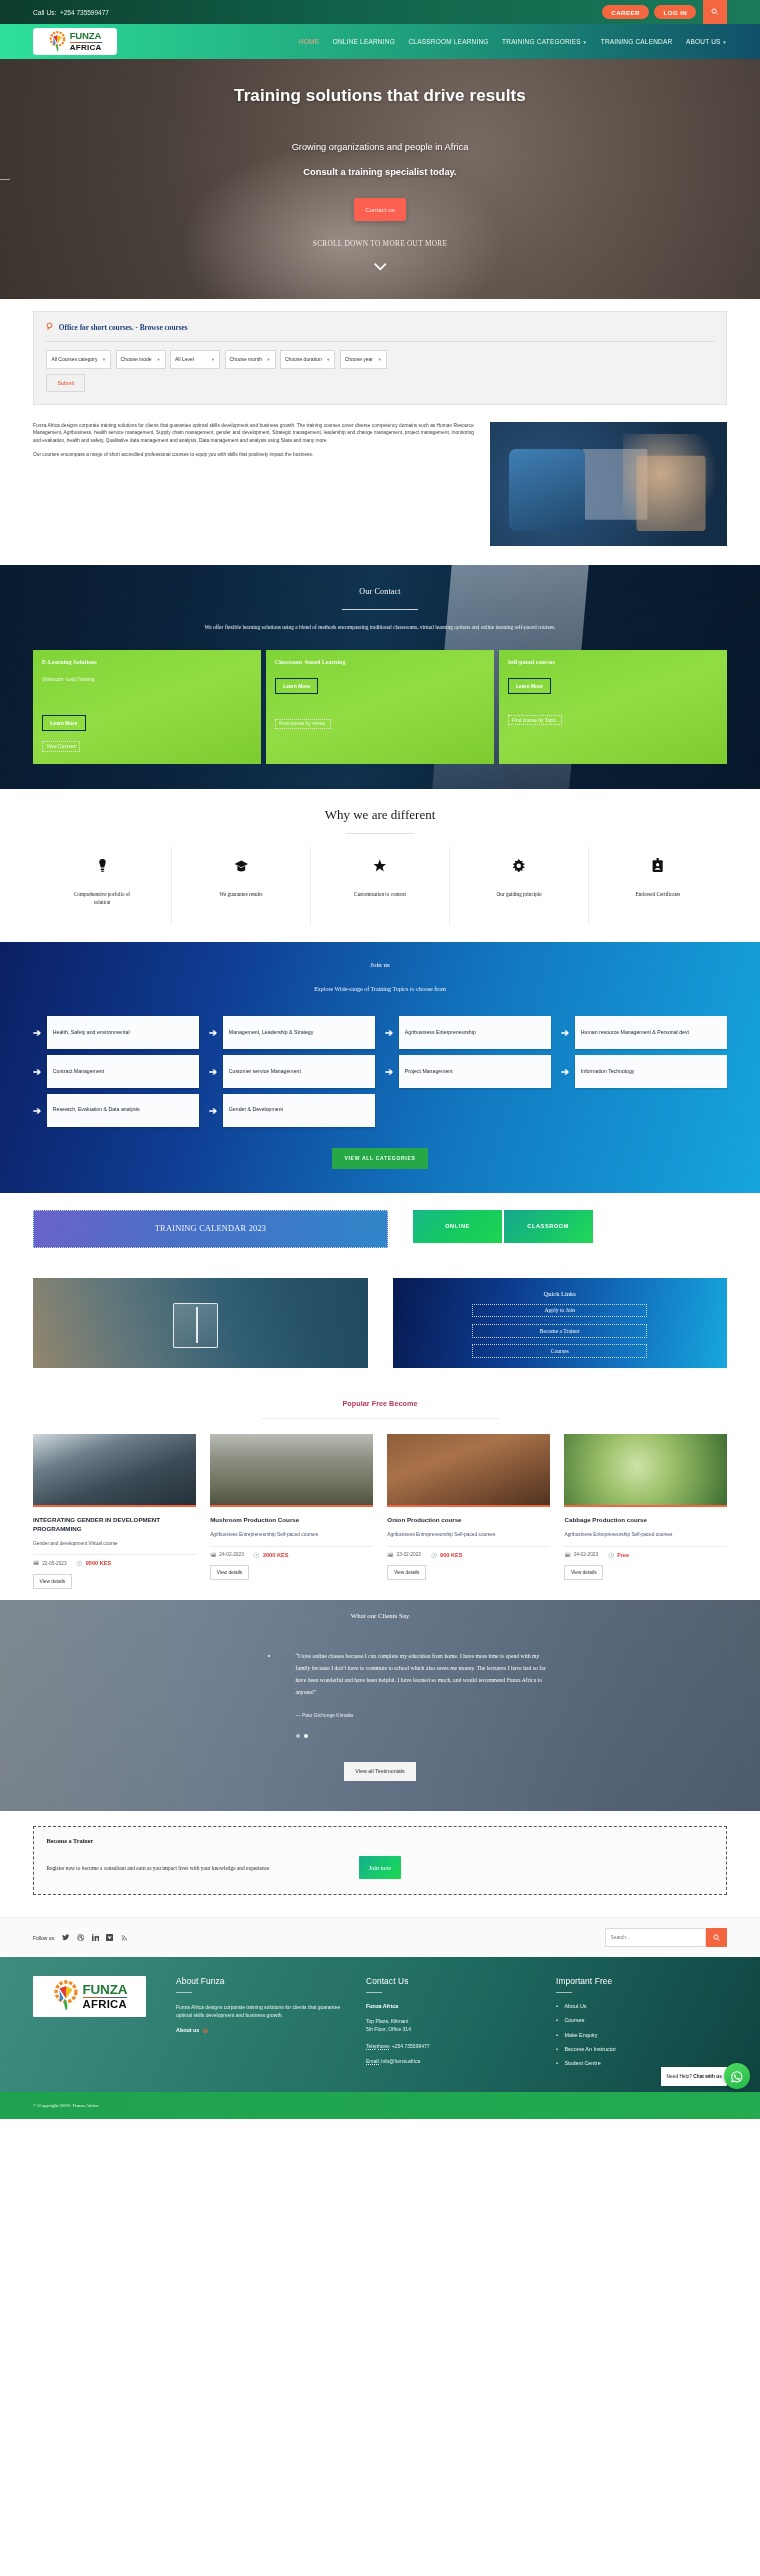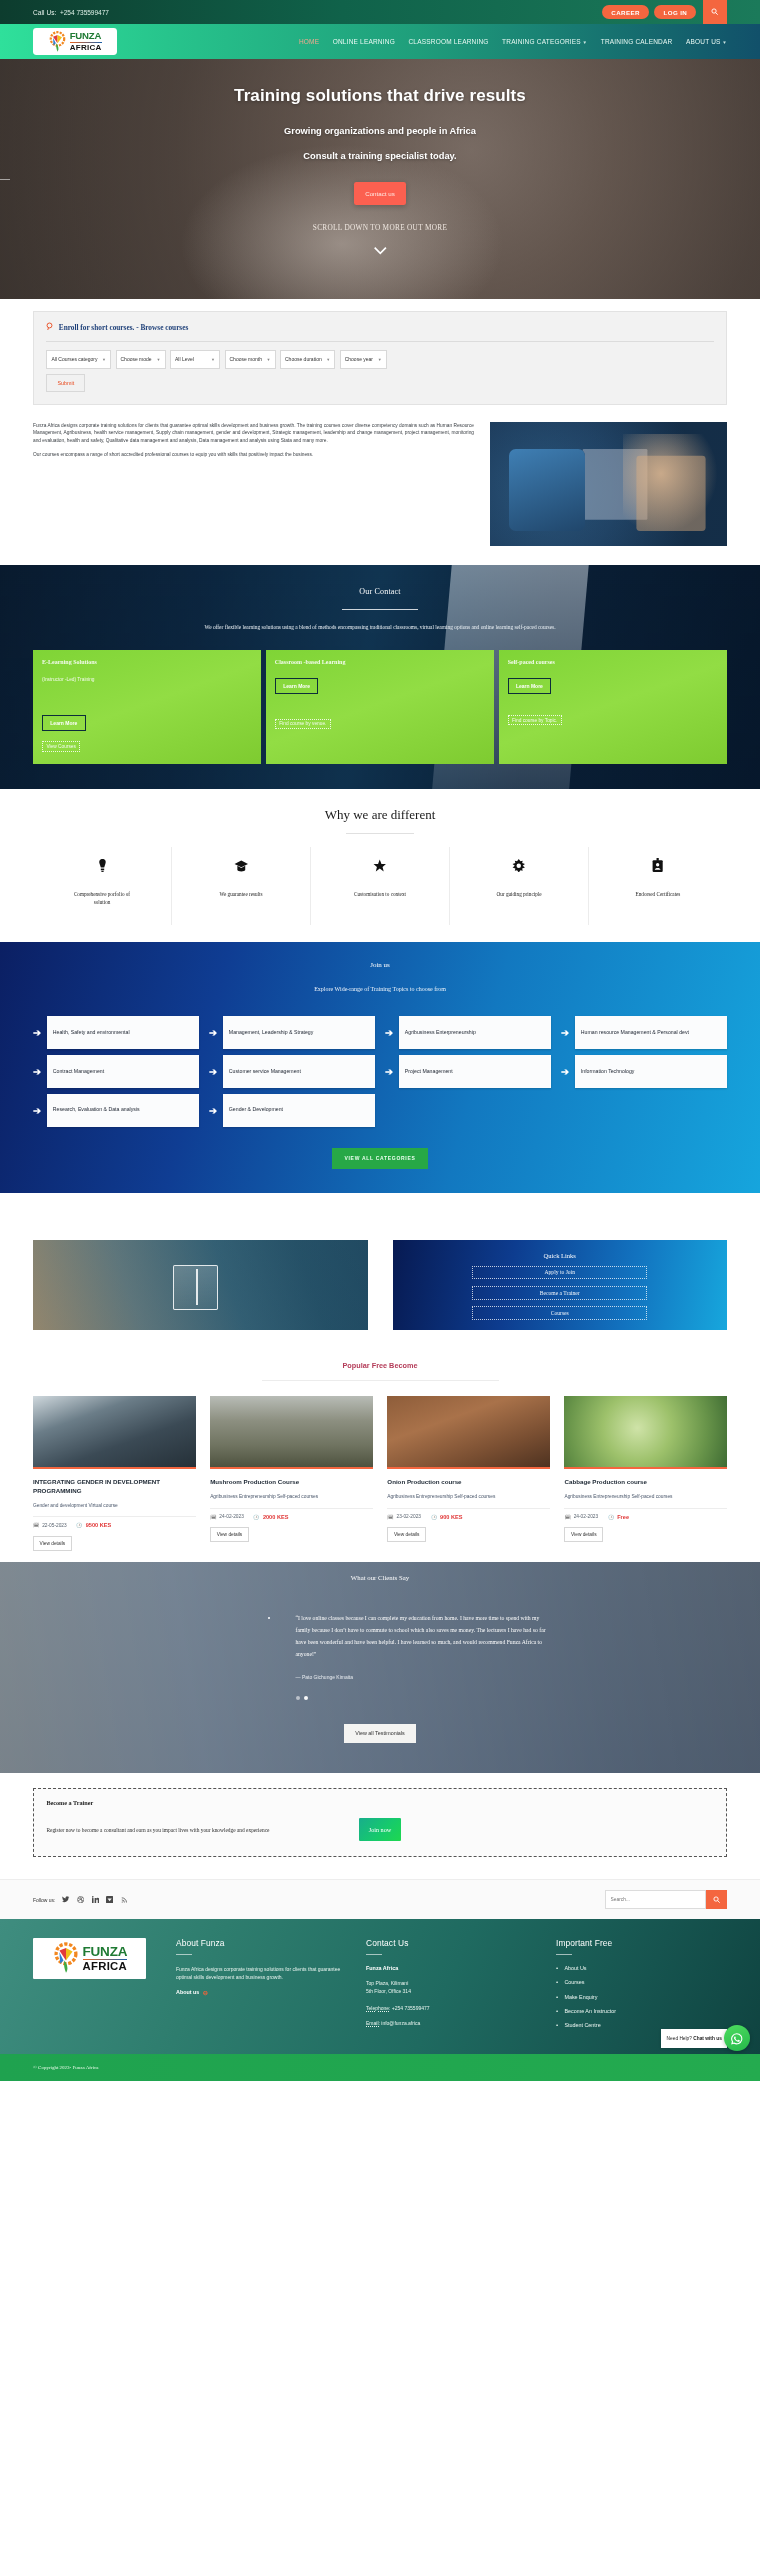--- a/index.html
+++ b/index.html
@@ -84,21 +84,21 @@
   .hero:after{
     content:""; position:absolute; left:22%; top:32%; width:46%; height:90%;
     background: radial-gradient(ellipse at center, rgba(200,190,182,.55) 0%, rgba(120,106,96,0) 65%);
   }
   .hero > * { position: relative; z-index: 2; }
   .hero h1 {
     margin-top: 27px;
     font-size: 17px; color:#fff; font-weight:bold; letter-spacing:0.1px;
     text-shadow: 0 1.1px 3.4px rgba(0,0,0,.35);
   }
-  .hero .sub1 { margin-top: 20px; font-size: 9.3px; color:#fff; font-weight:bold; text-shadow:0 1.1px 2.8px rgba(0,0,0,.35);}
+  .hero .sub1 { margin-top: 36px; font-size: 9.3px; color:#fff; font-weight:normal; text-shadow:0 1.1px 2.8px rgba(0,0,0,.35);}
   .hero .sub2 { margin-top: 14.6px; font-size: 9.3px; color:#fff; font-weight:bold; text-shadow:0 1.1px 2.8px rgba(0,0,0,.35);}
   .hero-btn {
     margin-top: 21.4px;
     background:#fc6050; color:#ffe9e4; border:none; border-radius:2.3px;
     padding: 8px 11.3px; font-size: 6.2px; cursor:pointer;
     box-shadow: 0 1.7px 5.6px rgba(0,0,0,.2);
   }
   .scrolltext {
     margin-top: 18px; color: #efe7e0; font-family:"Liberation Serif",serif;
     font-size: 7.3px; letter-spacing: 0.3px;
@@ -477,21 +477,21 @@
   </div>
 
   <div class="filter-card">
     <div class="filter-head">
       <span class="q-icon">
         <svg width="8.4" height="9" viewBox="0 0 24 24" fill="none" stroke="#e8491d" stroke-width="2.6">
             <circle cx="10" cy="9" r="7"></circle>
             <line x1="7" y1="16" x2="5" y2="22"></line>
           </svg>
       </span>
-      <span class="q-text">Enroll for short courses. - Browse courses</span>
+      <span class="q-text">Office for short courses. - Browse courses</span>
     </div>
     <div class="filter-divider"></div>
     <div class="filter-row">
       <div class="fselect" style="min-width:57px">
           <span>All Courses category</span>
           <span class="arrow">▼</span>
         </div>
       <div class="fselect" style="min-width:50px">
           <span>Choose mode</span>
           <span class="arrow">▼</span>
@@ -650,20 +650,27 @@
         </div>
       <div class="topic-item">
           <span class="topic-arrow">➔</span>
           <div class="topic-box">Gender &amp; Development</div>
         </div>
     </div>
     <button class="viewall">VIEW ALL CATEGORIES</button>
   </div>
 
   <div class="calendar-sec">
+    <div class="cal-row">
+      <div class="cal-banner">TRAINING CALENDAR 2023</div>
+      <div class="cal-toggle">
+        <button class="cal-online">ONLINE</button>
+        <button class="cal-classroom">CLASSROOM</button>
+      </div>
+    </div>
     <div class="promo-row">
       <div class="promo-img">
         <div class="bookicon"></div>
       </div>
       <div class="quick-card">
         <div class="quick-title">Quick Links</div>
         <div class="quick-link">Apply to Join</div>
         <div class="quick-link">Become a Trainer</div>
         <div class="quick-link">Courses</div>
       </div>

